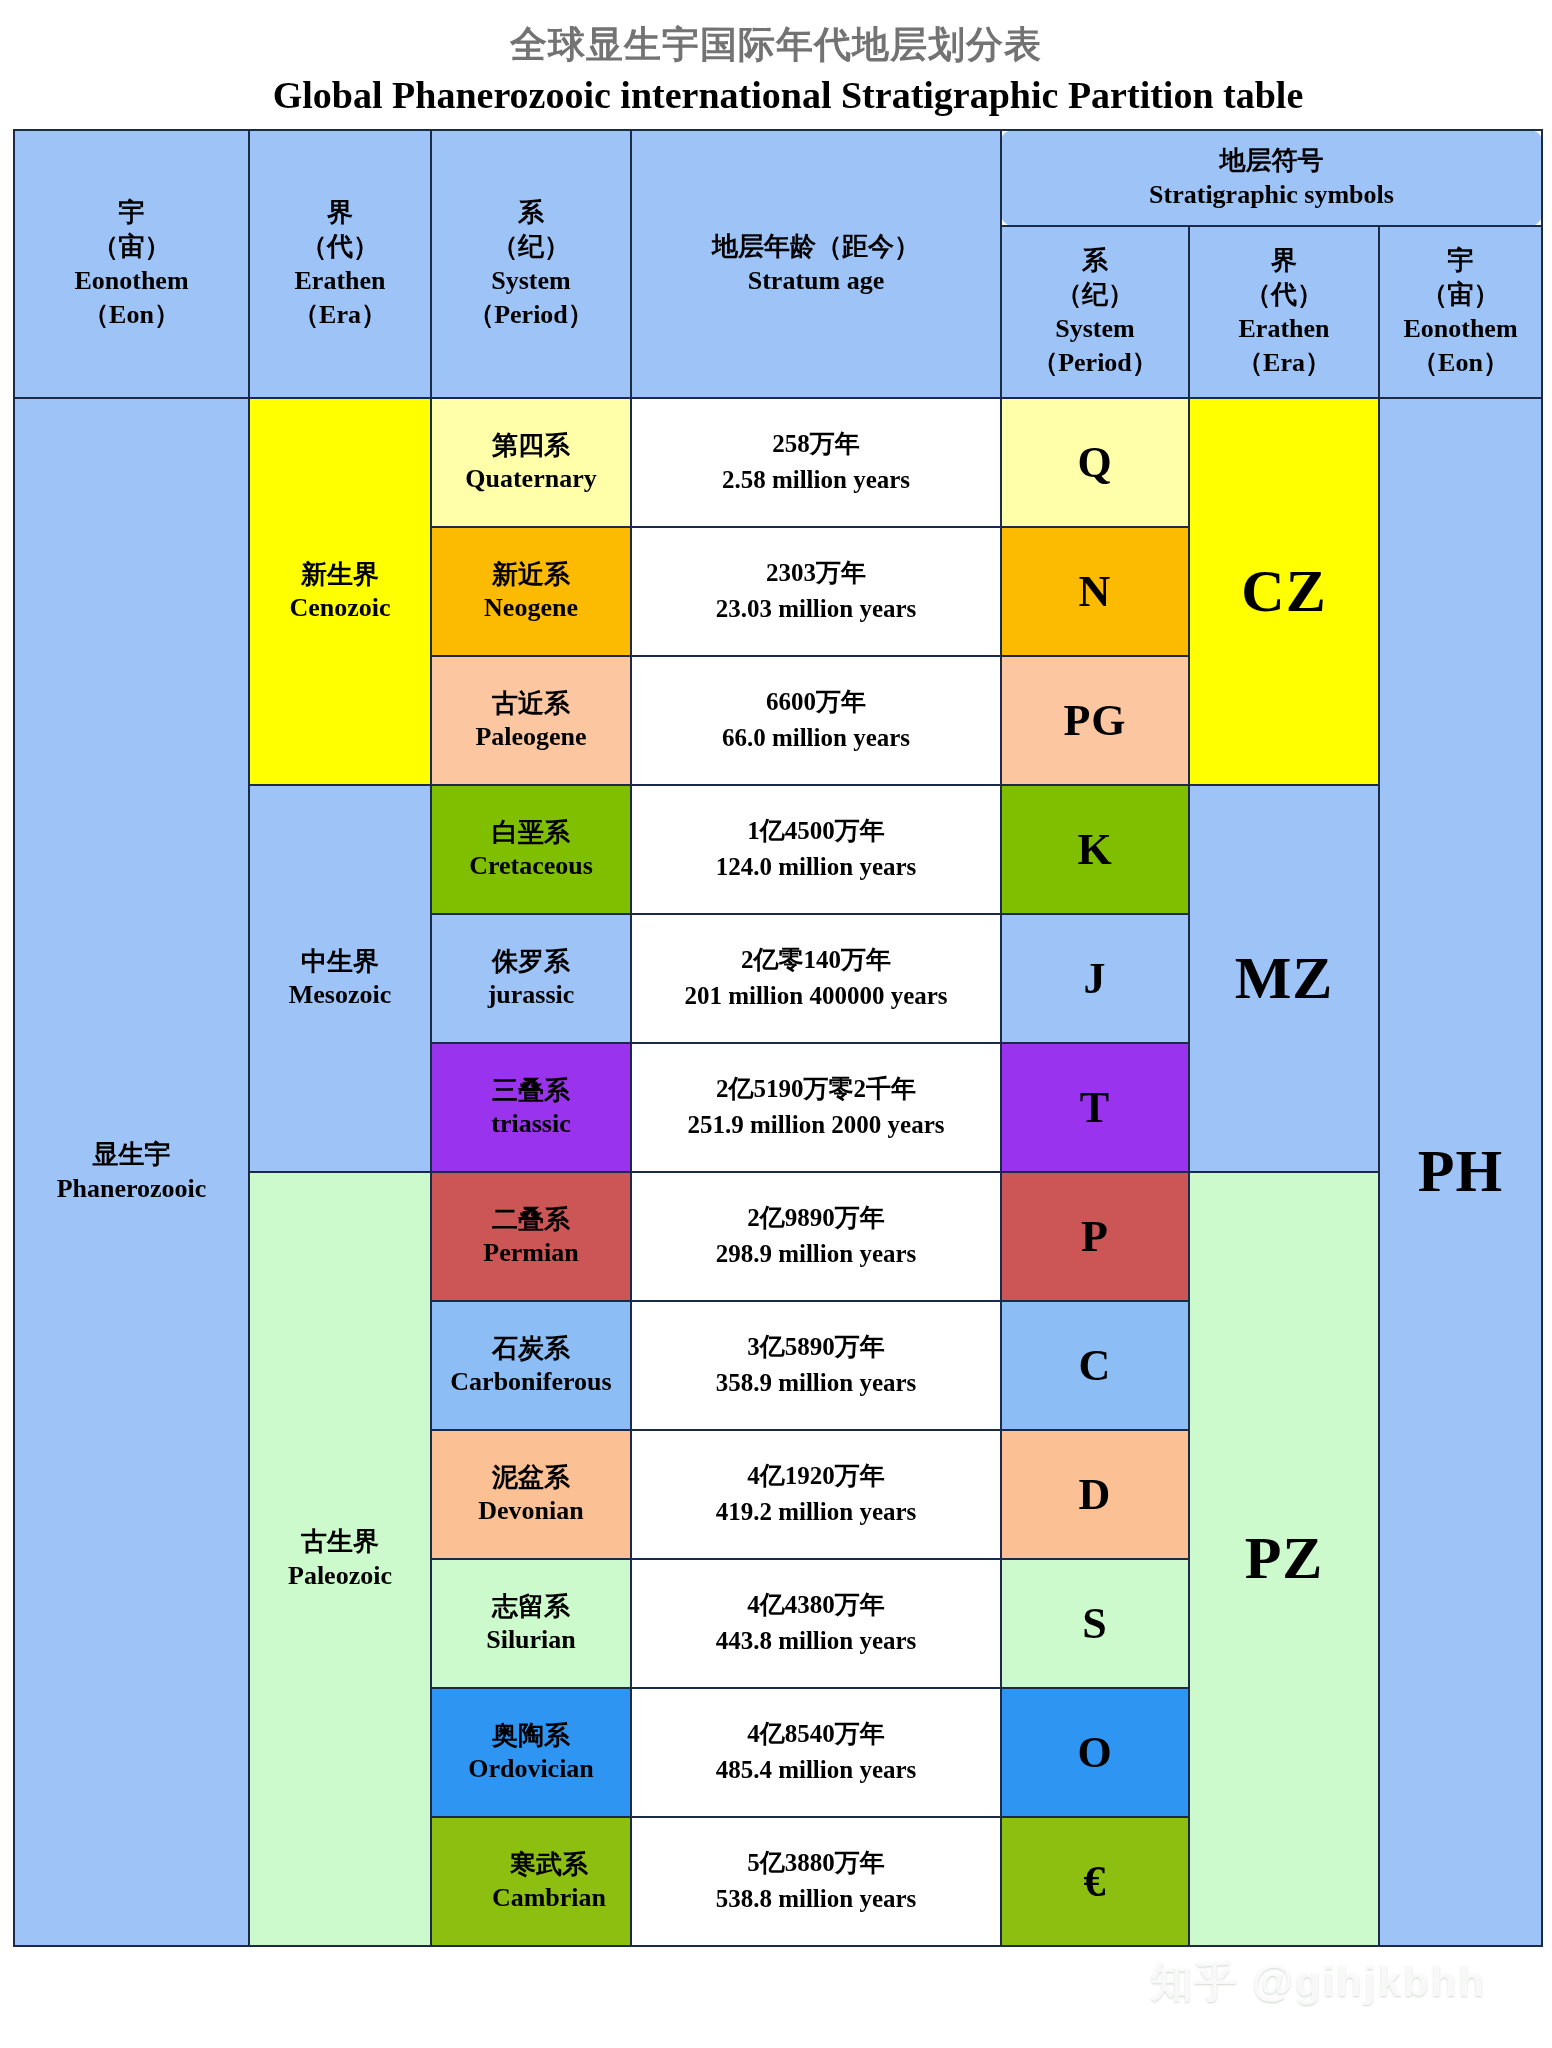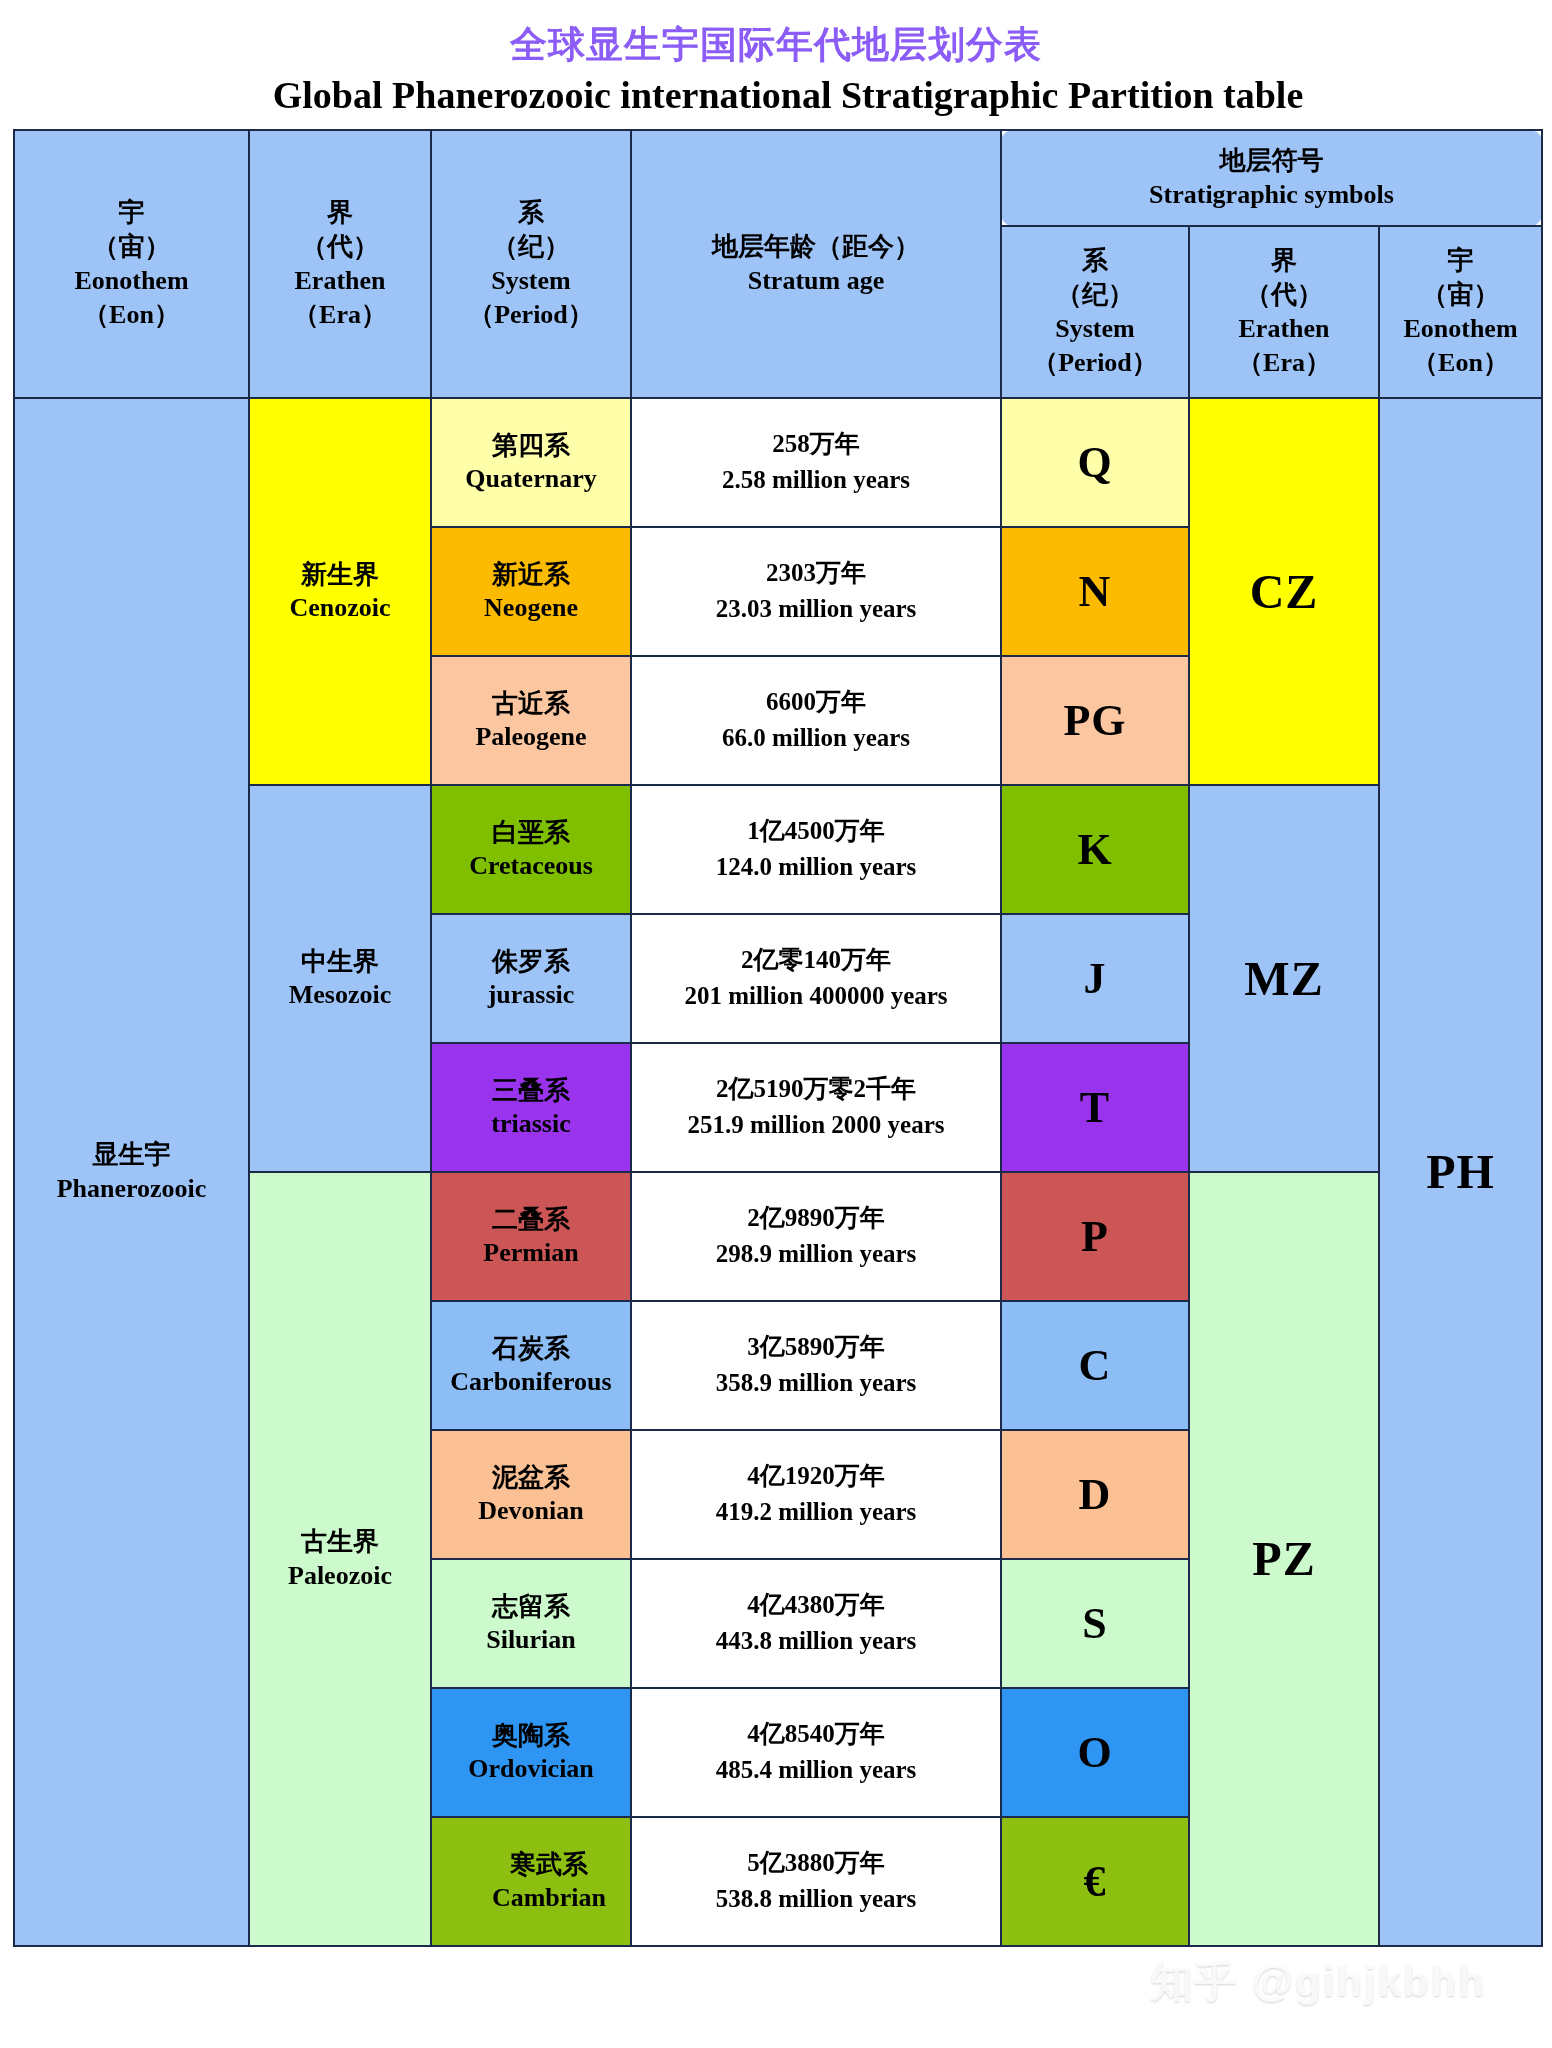--- a/index.html
+++ b/index.html
@@ -19,21 +19,21 @@
   .title-block {
     width: 1552px;
     padding-top: 22px;
     text-align: center;
   }
   .title-cn {
     font-size: 37px;
     font-weight: bold;
     letter-spacing: 1px;
     line-height: 1.25;
-    color: #8b5cf6;
+    color: #737373;
   }
   .title-en {
     font-size: 38px;
     font-weight: bold;
     line-height: 1.25;
     color: #000;
     margin-top: 4px;
     padding-left: 24px;
   }
 
@@ -84,21 +84,21 @@
     background: #ffffff;
     font-weight: bold;
   }
   .cell-age span { display: block; }
   .sym {
     font-size: 44px;
     font-weight: bold;
     letter-spacing: 1px;
   }
   .sym-big {
-    font-size: 48px;
+    font-size: 60px;
     font-weight: bold;
     letter-spacing: 1px;
   }
   .datarow td { height: 129px; }
 
   .watermark {
     position: absolute;
     right: 66px;
     bottom: 38px;
     font-size: 42px;

